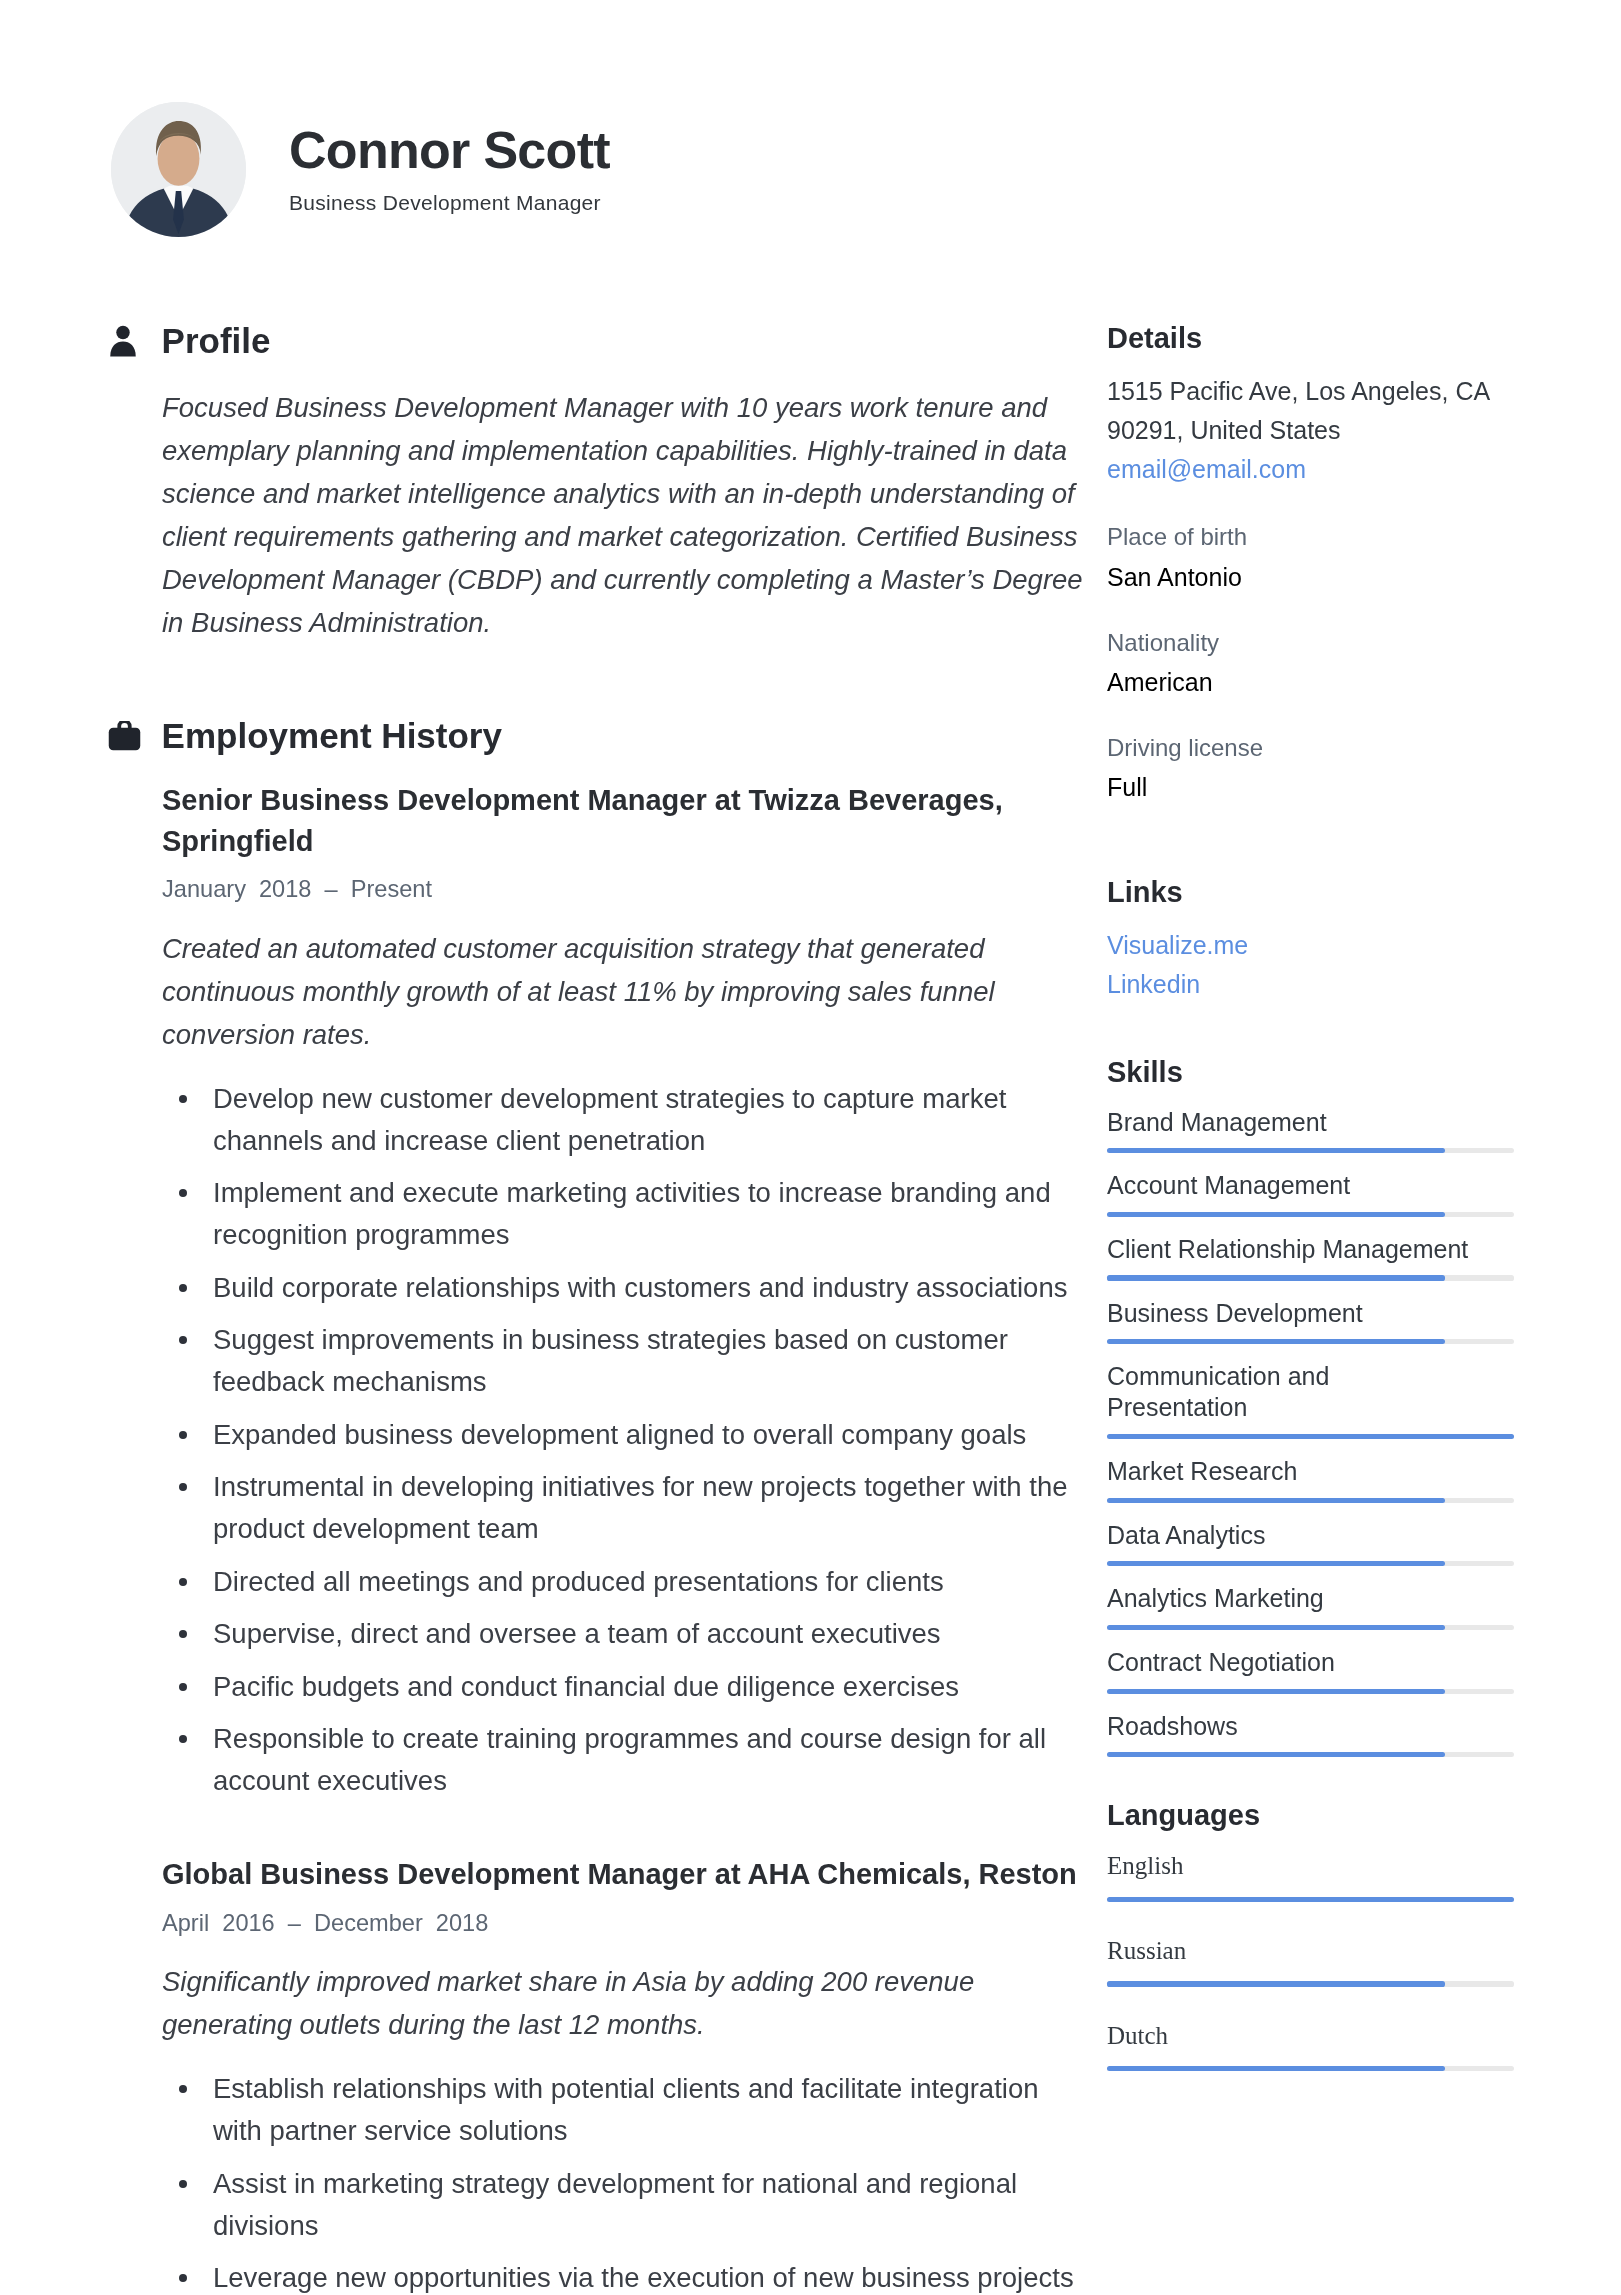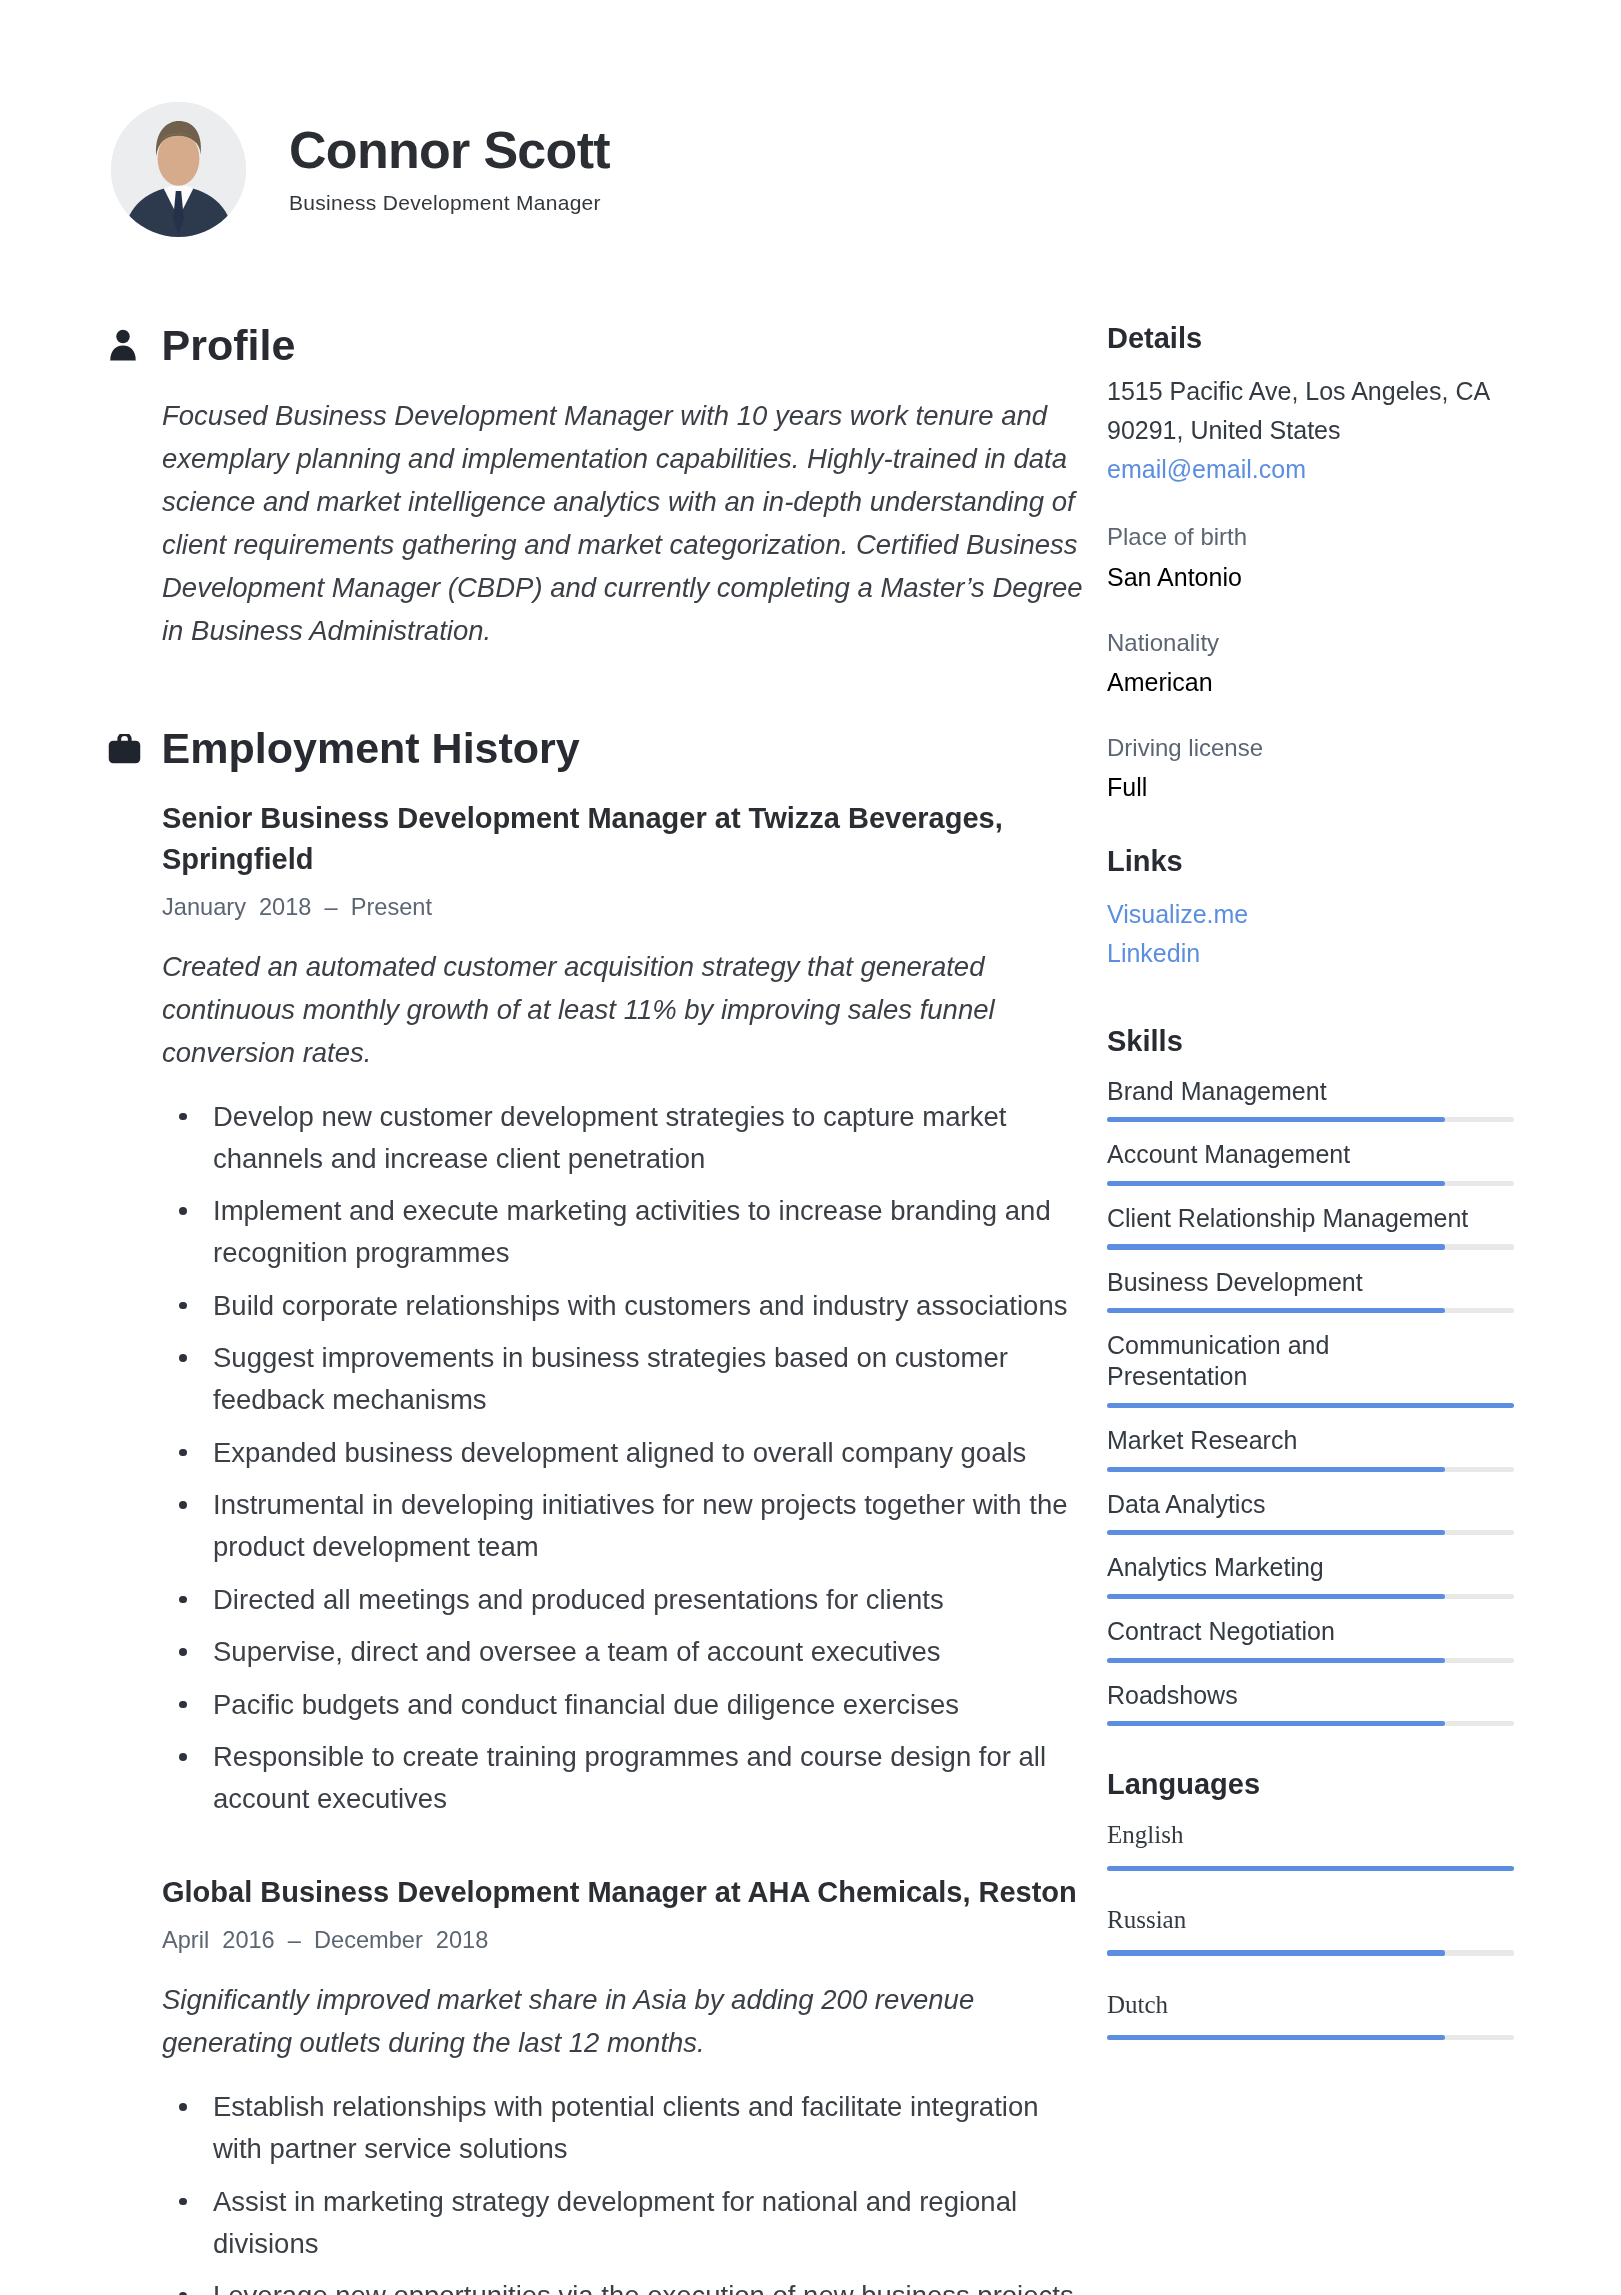--- a/index.html
+++ b/index.html
@@ -19,40 +19,40 @@
   .subtitle{font-size:21px;color:#33373c;margin-top:14.4px;letter-spacing:0.3px;}
 
   
   .columns{position:absolute;top:322px;left:108px;width:1406px;display:flex;align-items:flex-start;}
   .left{width:975px;flex:0 0 auto;}
   .right{margin-left:auto;width:407px;flex:0 0 auto;}
 
   
   .sec-head{display:flex;align-items:center;margin:0 0 25px 0;}
   .sec-icon{width:34px;display:flex;justify-content:flex-start;flex:0 0 auto;}
-  .sec-title{font-size:43px;font-weight:bold;color:#282b31;margin:0 0 0 19.6px;line-height:1.1;}
+  .sec-title{font-size:35px;font-weight:bold;color:#282b31;margin:0 0 0 19.6px;line-height:1.1;}
   .sec-body{margin-left:54px;width:922px;}
   .lede{font-style:italic;font-size:27.5px;line-height:43px;color:#3b3f46;margin:0;}
   .employment{margin-top:73px;}
   .job-title{font-size:29px;font-weight:bold;color:#2b2e33;line-height:41px;margin:0;max-width:916px;}
   .job-dates{font-size:23.6px;color:#5c6673;margin-top:14.4px;word-spacing:6.5px;}
   .job-summary{font-style:italic;font-size:27.5px;line-height:43px;color:#3b3f46;margin:23.6px 0 0 0;}
   ul.duties{margin:22px 0 0 0;padding:0;list-style:none;}
   .duties li{position:relative;padding-left:51px;font-size:27.5px;line-height:42px;color:#3b3f46;margin-bottom:10.5px;}
   .duties li::before{content:'';position:absolute;left:17px;top:17px;width:7.9px;height:7.9px;border-radius:50%;background:#2e323a;}
   .job2{margin-top:52px;}
 
   
   .side-head{font-size:29px;font-weight:bold;color:#282b31;margin:0 0 17px 0;line-height:1.15;}
   .side-text{font-size:25px;line-height:39px;color:#343a41;margin:0;}
   .side-link{color:#5b8ee0;display:block;font-size:25px;line-height:39px;text-decoration:none;cursor:pointer;}
   .field{margin-top:30px;}
   .field-label{font-size:24px;color:#5c6673;line-height:35px;}
   .field-value{font-size:25px;color:#000000;line-height:35px;margin-top:5.2px;}
-  .links-sec{margin-top:40px;}
+  .links-sec{margin-top:71px;}
   .skills-sec{margin-top:52px;}
   .skill{margin-bottom:17px;}
   .skill-name{font-size:25px;color:#343a41;line-height:31px;max-width:367px;margin-bottom:10.5px;}
   .bar{height:5.2px;background:#e8e8e8;border-radius:2.6px;width:100%;}
   .bar-fill{height:5.2px;background:#5b8ee0;border-radius:2.6px;width:0;}
   .langs-sec{margin-top:42px;}
   .langs-sec .skill{margin-bottom:33px;}
   .langs-sec .skill-name{margin-bottom:15.7px;font-family:Liberation Serif, serif;}
 </style>
 </head>

